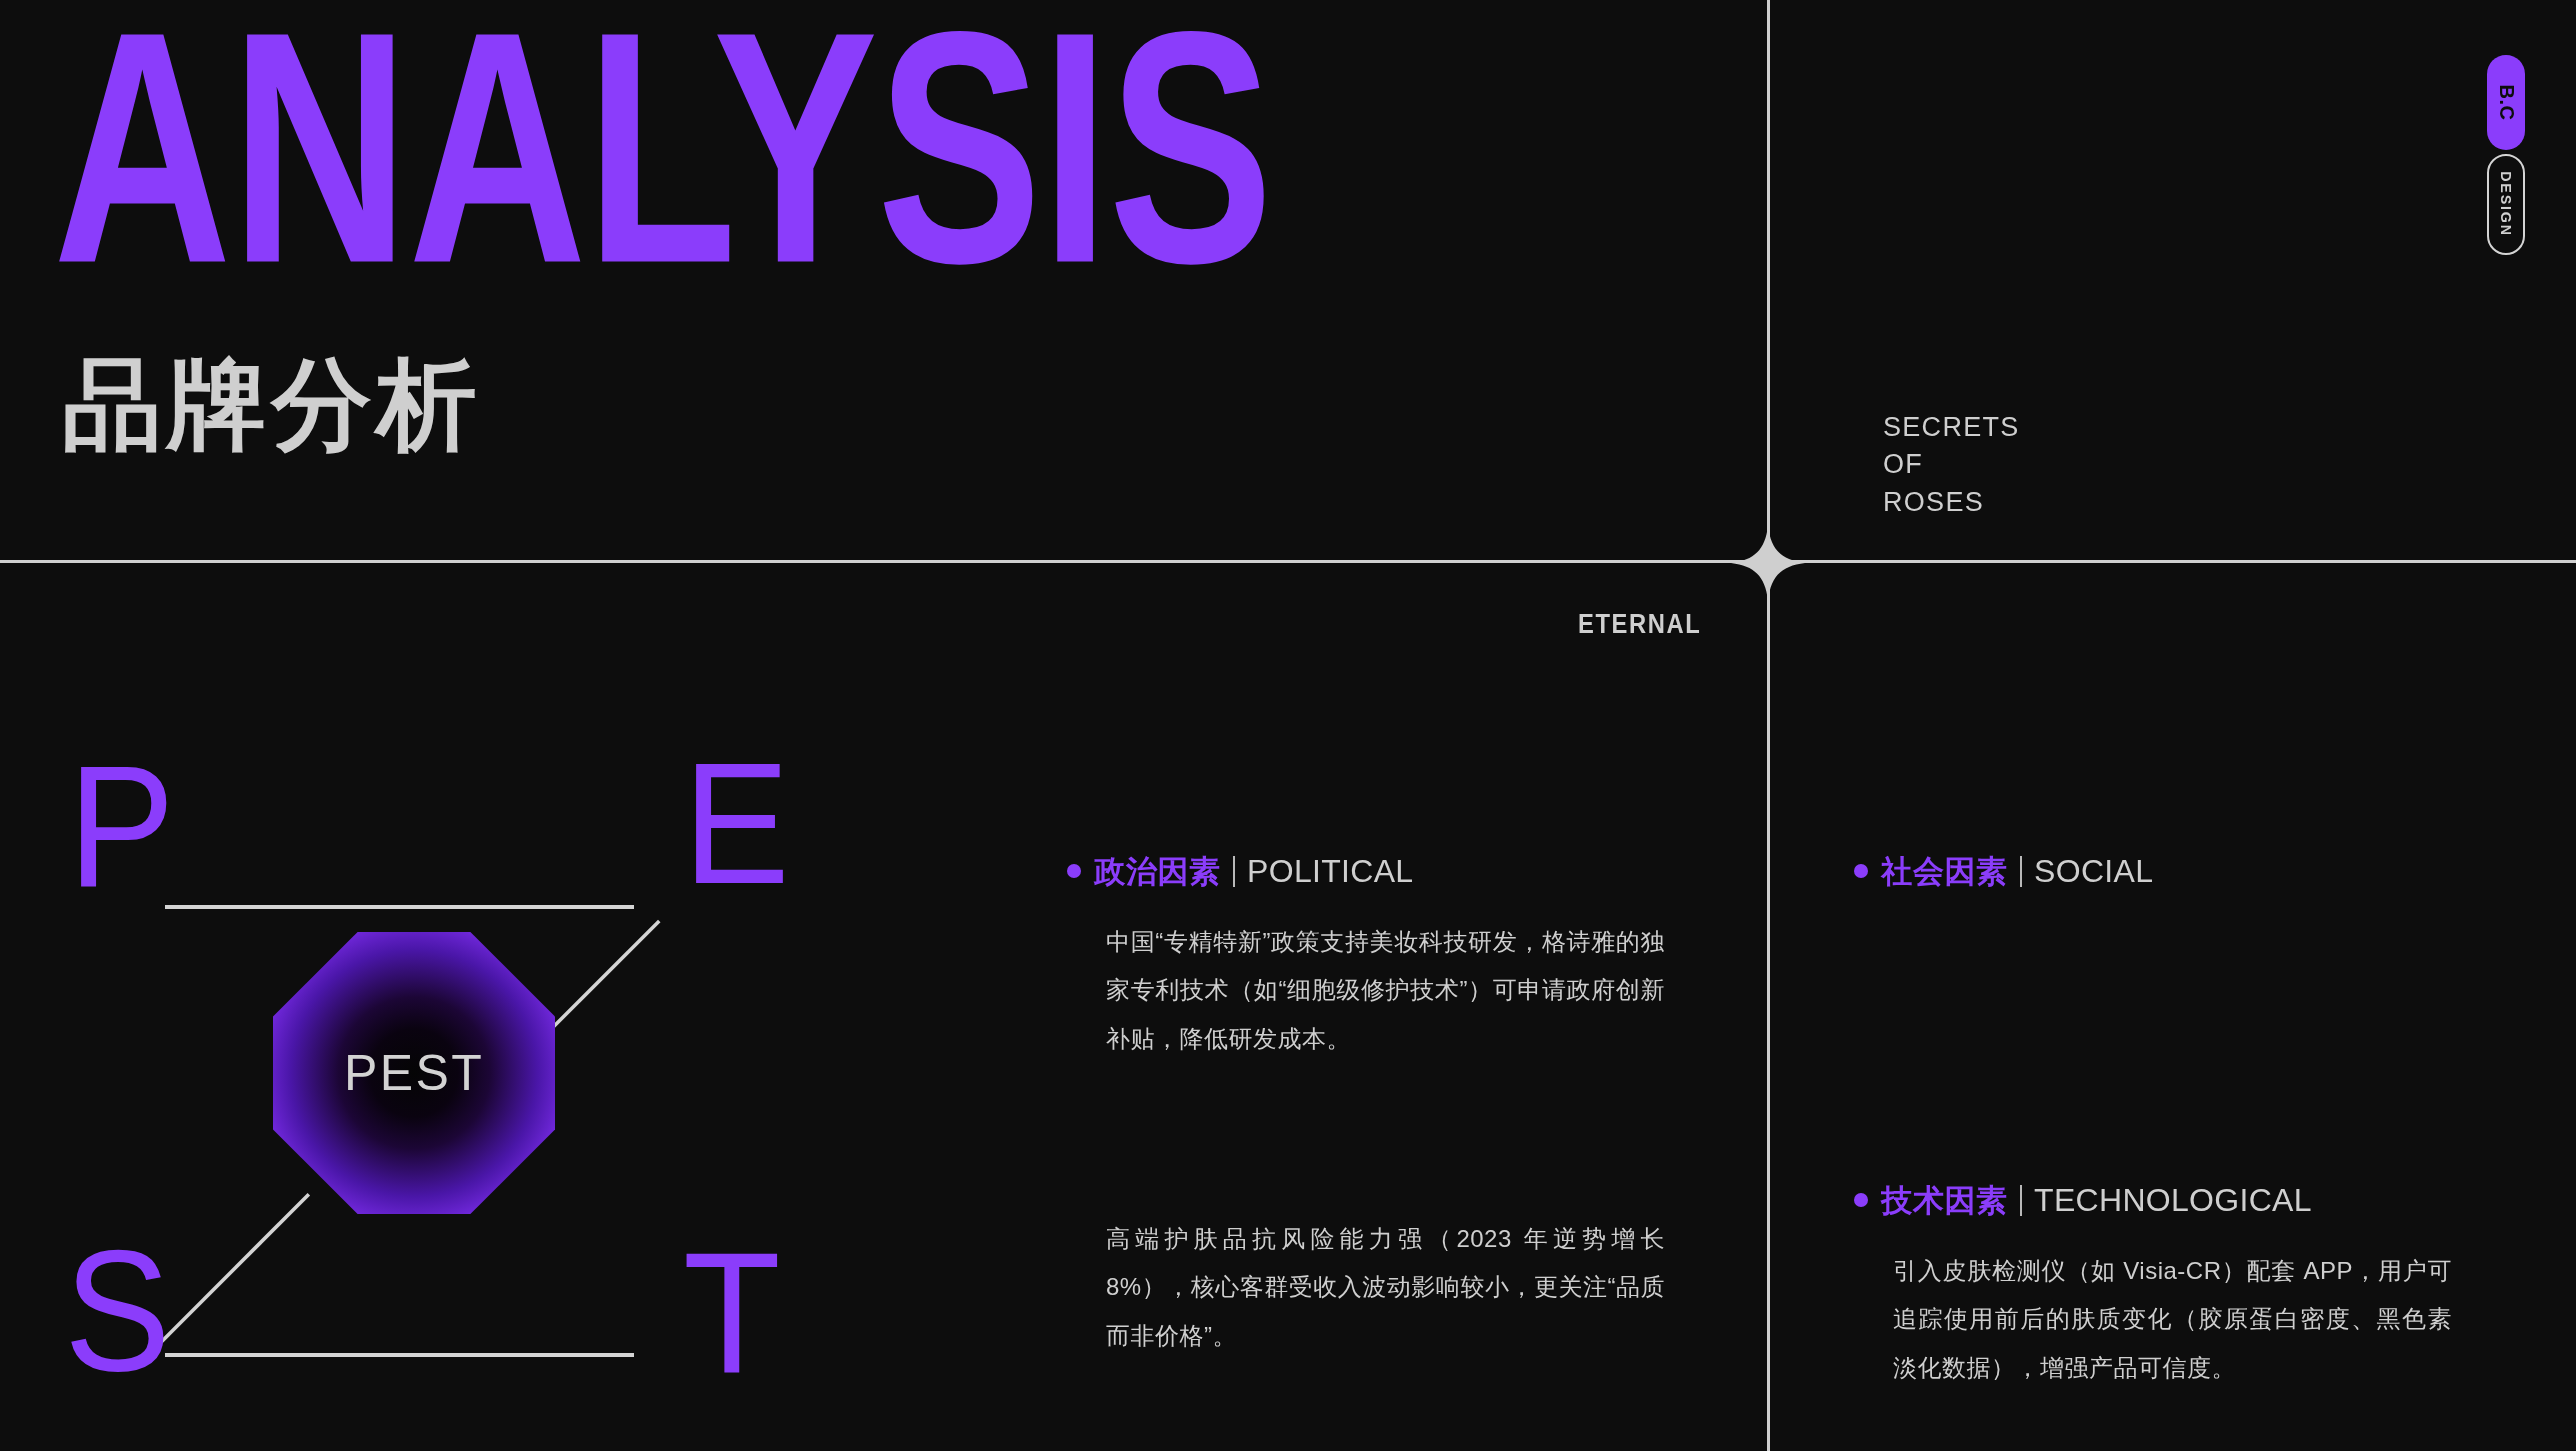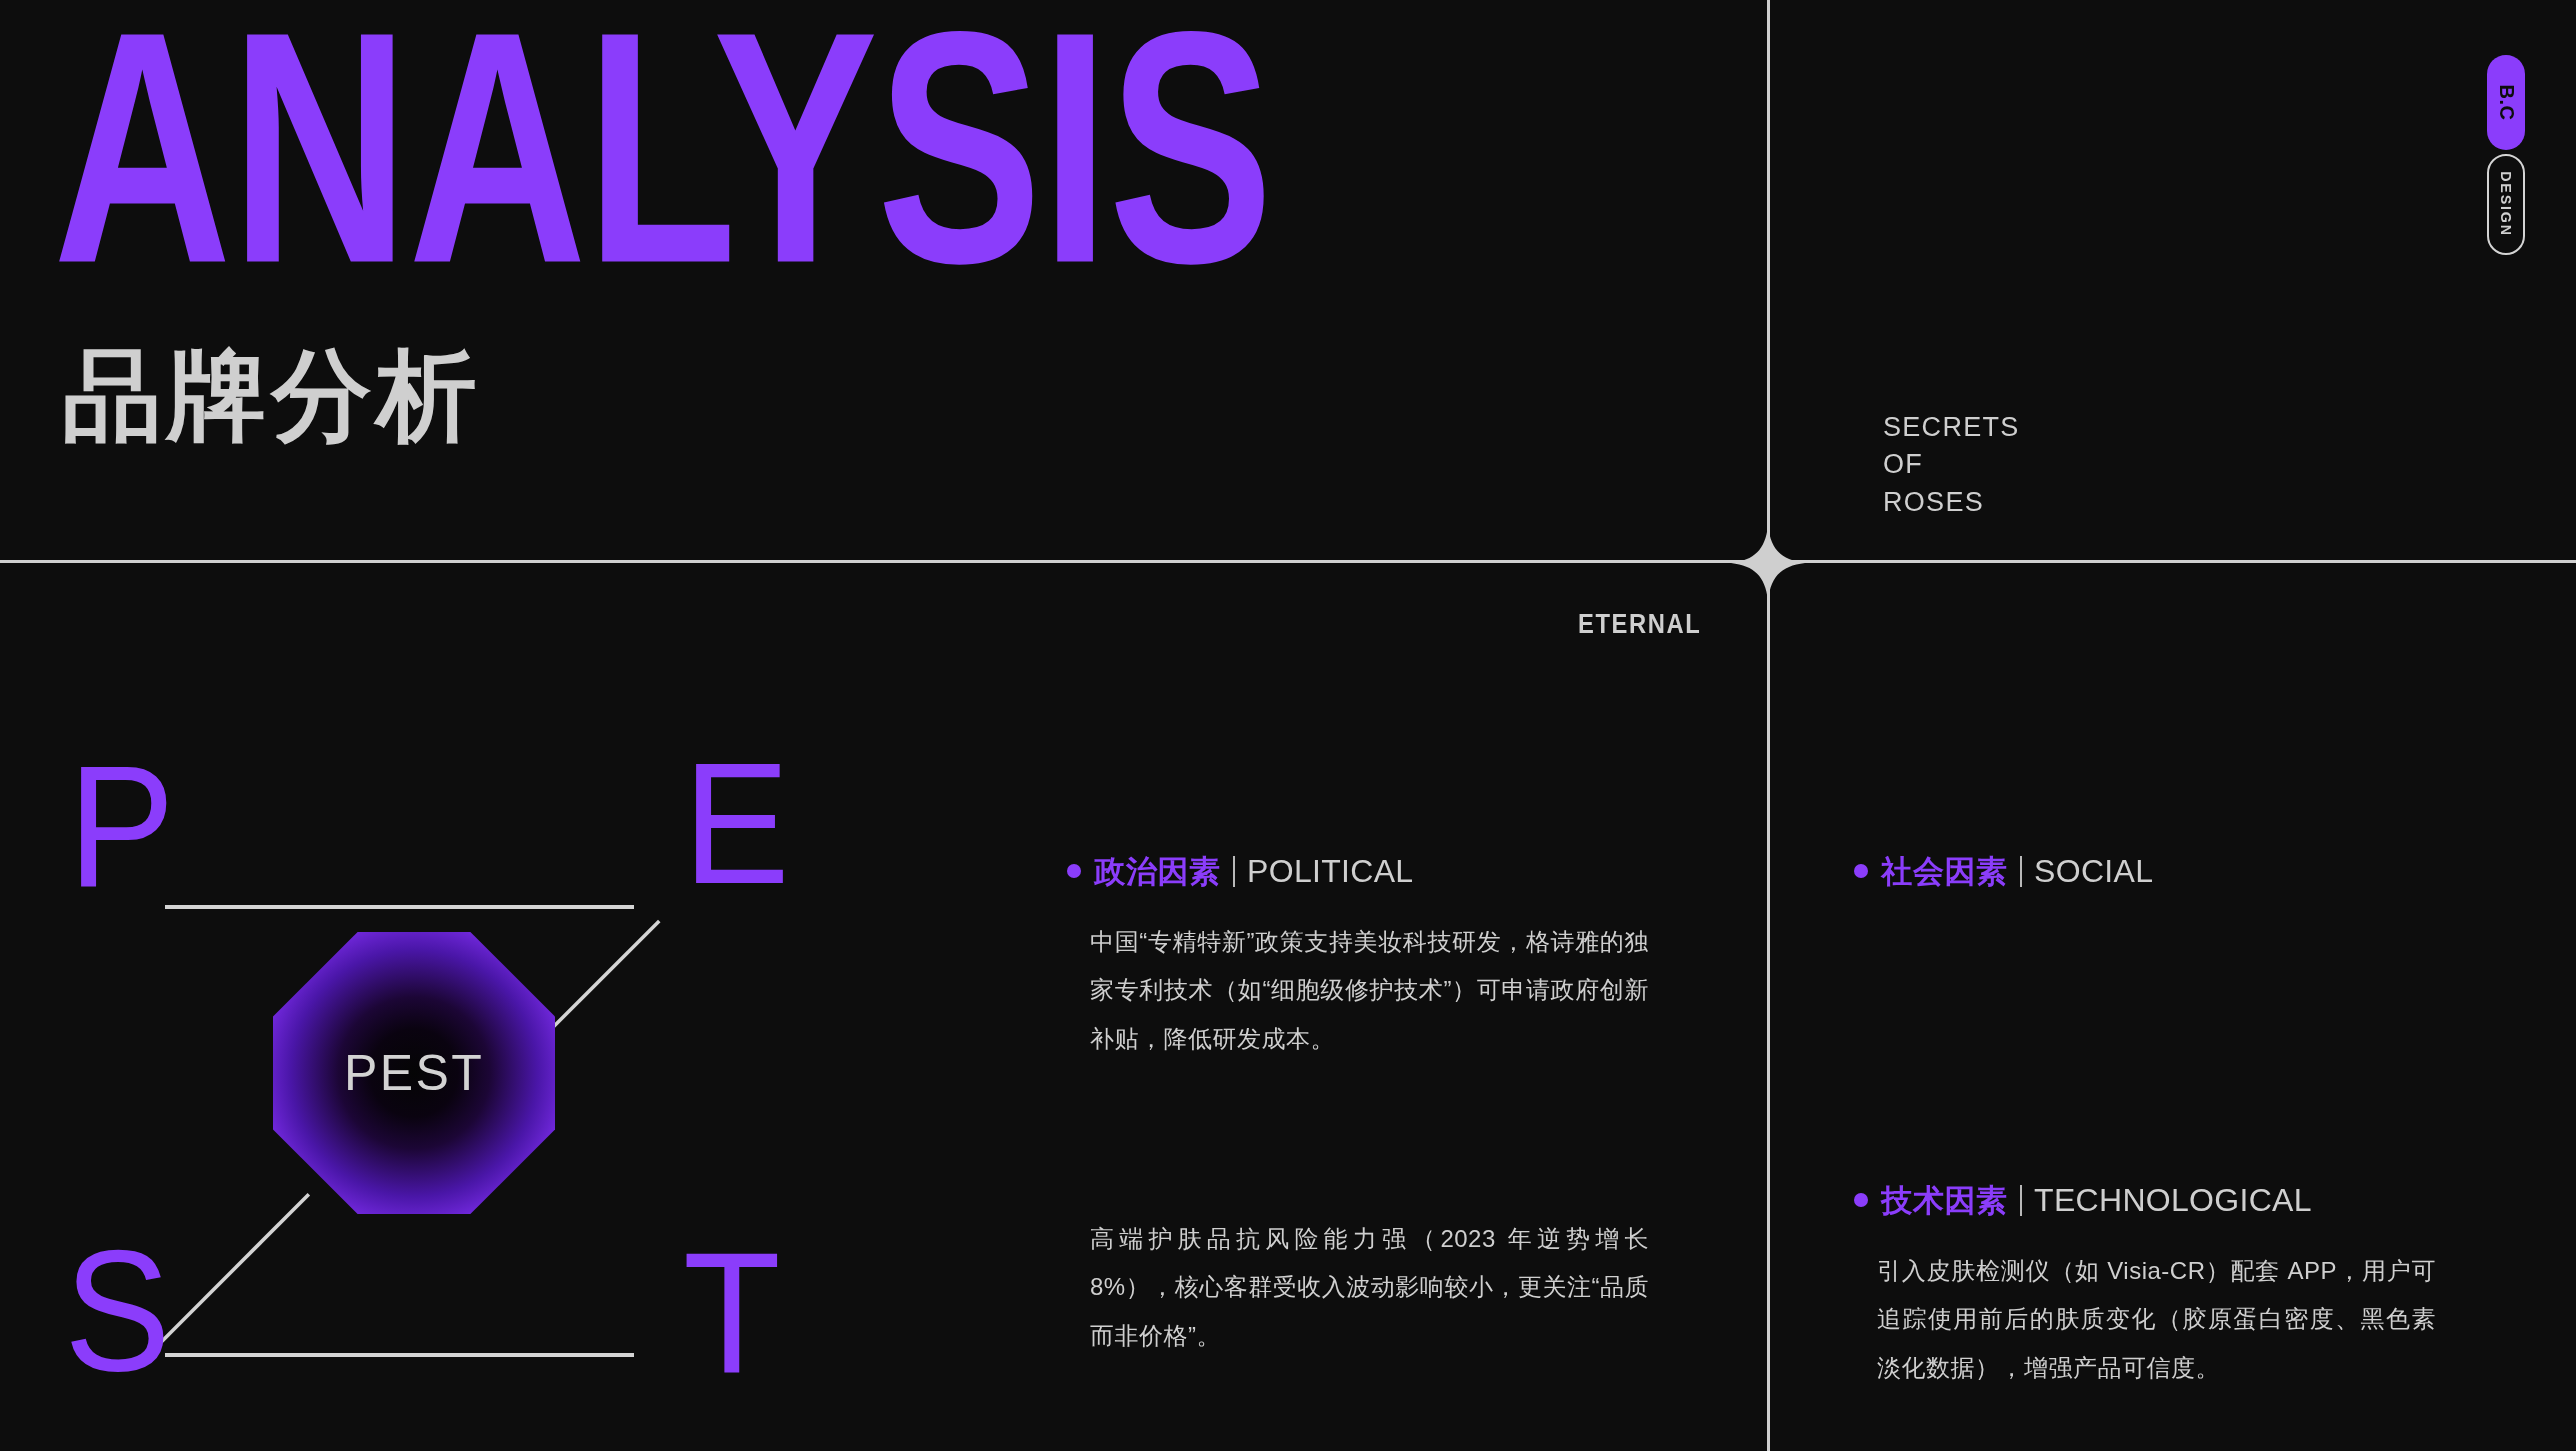--- a/index.html
+++ b/index.html
@@ -40,21 +40,21 @@
     transform-origin:left top;
     font-family:"Liberation Sans","DejaVu Sans",sans-serif;
     white-space:nowrap;
   }
   .hero-sub {
     position:absolute; left:62px; top:354px;
     font-size:100px; line-height:1;
     font-weight:700;
     letter-spacing:4.8px;
     color:#cfcfcf;
-    font-family:Liberation Mono, monospace;
+    font-family:Liberation Sans, sans-serif;
     white-space:nowrap;
   }
 
   
   .badges {
     position:absolute; left:2487px; top:55px;
     display:flex; flex-direction:column; gap:3.6px; align-items:center;
   }
   .badge {
     width:38px; height:95px;
@@ -157,21 +157,21 @@
   }
   .head-sep {
     display:inline-block; width:2.4px; height:31px;
     background:#b9b9b9; margin:0 12px;
   }
   .head-en {
     color:#cfcfcf; font-size:32px; font-weight:400;
     letter-spacing:0.3px; line-height:1;
   }
   .factor-body {
-    margin-top:31px; margin-left:23px;
+    margin-top:31px; margin-left:39px;
     color:#cfcfcf;
     font-size:24px; line-height:2.02;
     letter-spacing:0.5px;
     width:559px;
     text-align:justify;
     font-weight:400;
   }
 </style>
 </head>
 <body>

